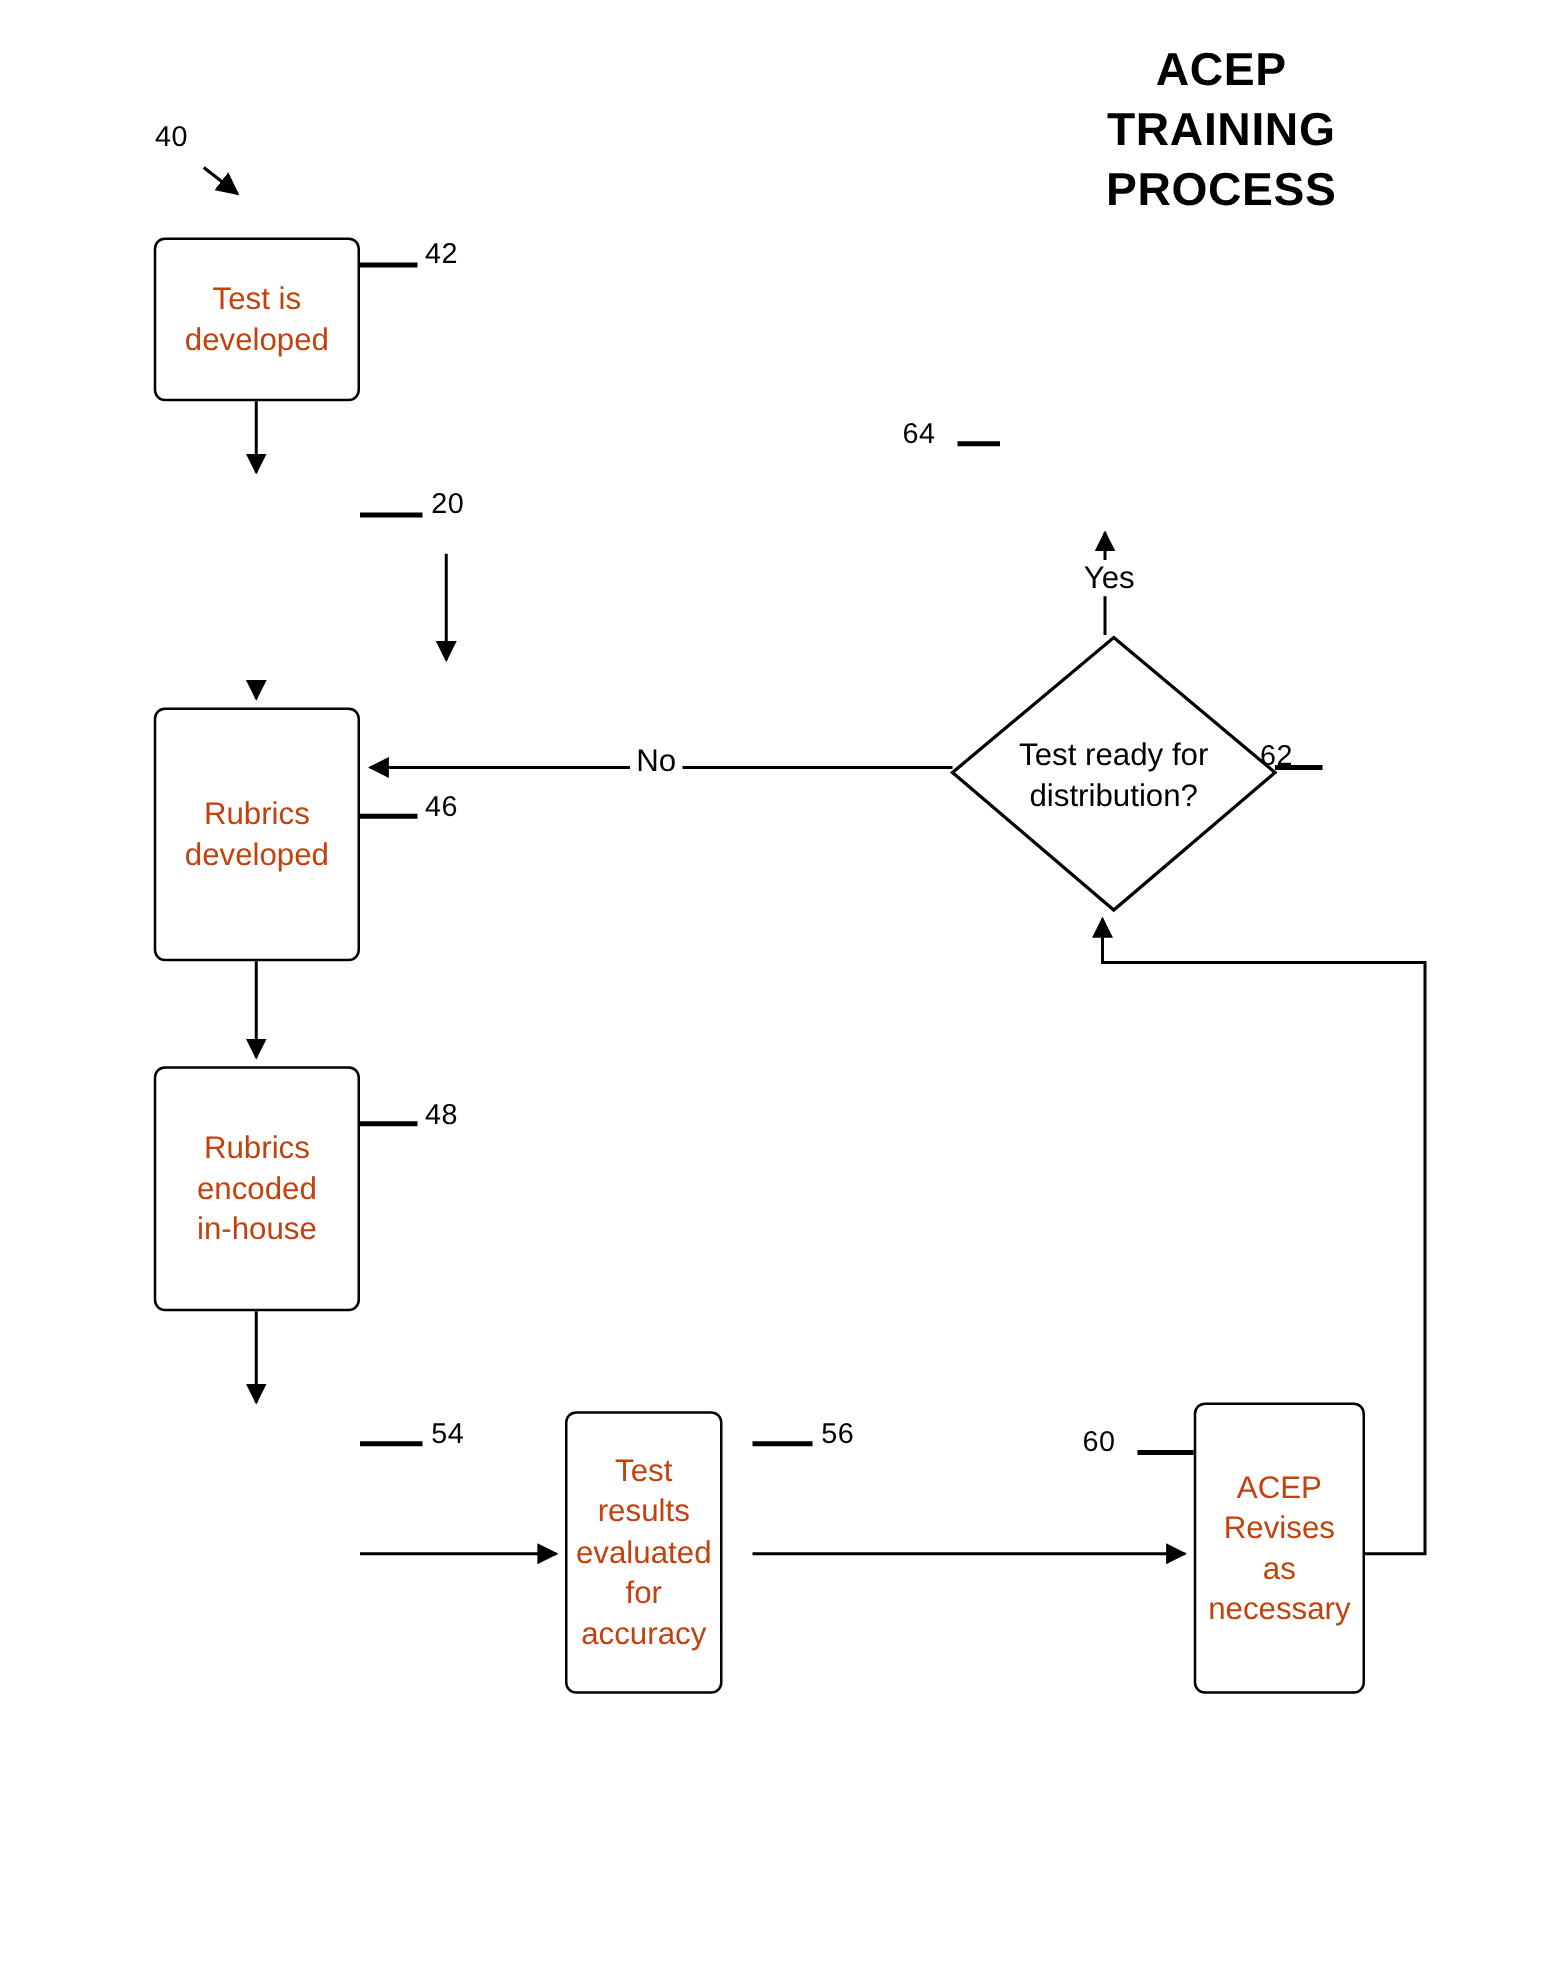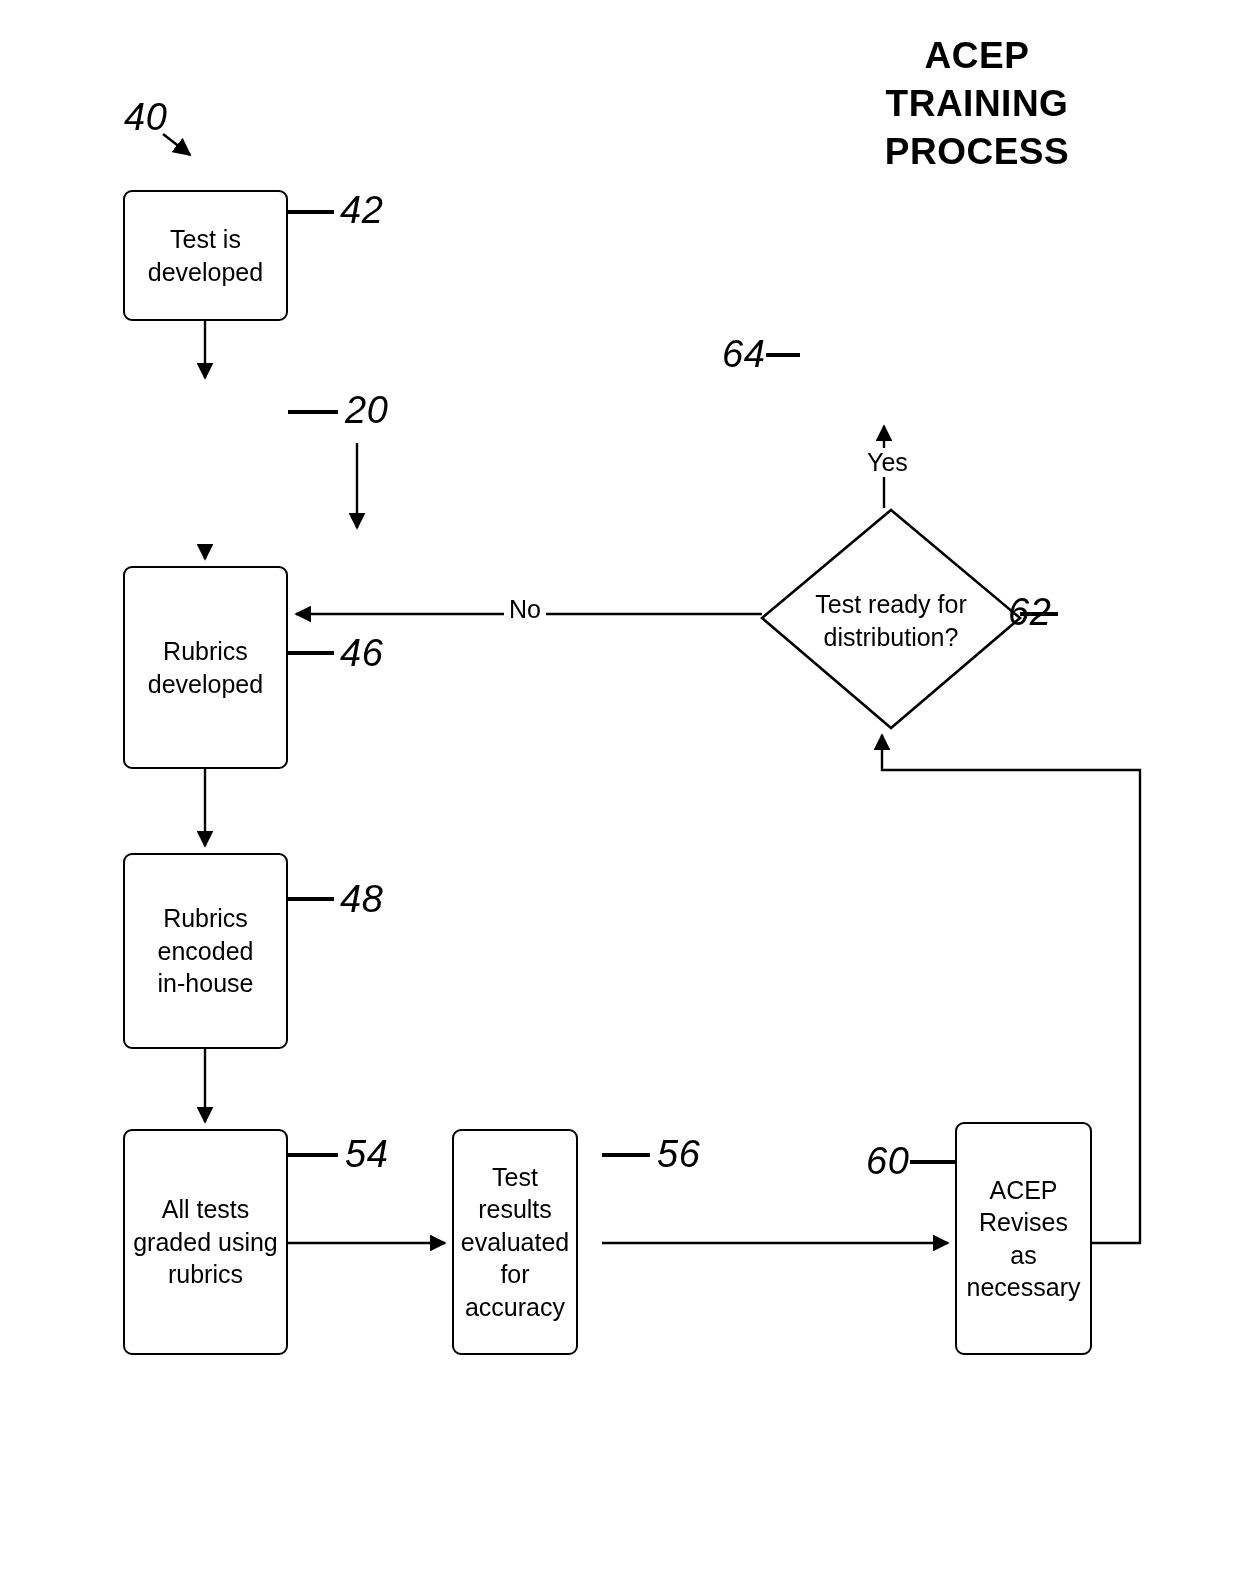--- a/index.html
+++ b/index.html
@@ -34,21 +34,21 @@
     box-sizing: border-box;
     border: 2.2px solid #000000;
     border-radius: 9px;
     background: #ffffff;
     display: flex;
     align-items: center;
     justify-content: center;
     text-align: center;
     line-height: 1.30;
     font-size: 25px;
-    color: #000000;
+    color: #c2410c;
     white-space: pre-line;
     padding: 0 6px;
   }
   .node-box.b42 { left: 123px; top: 190px; width: 165px; height: 131px; }
   .node-box.b44 { left: 123px; top: 385px; width: 165px; height: 159px; }
   .node-box.b46 { left: 123px; top: 566px; width: 165px; height: 203px; }
   .node-box.b48 { left: 123px; top: 853px; width: 165px; height: 196px; }
   .node-box.b54 { left: 123px; top: 1129px; width: 165px; height: 226px; }
   .node-box.b56 { left: 452px; top: 1129px; width: 126px; height: 226px; }
   .node-box.b60 { left: 955px; top: 1122px; width: 137px; height: 233px; }
@@ -60,23 +60,22 @@
     top: 588px;
     width: 232px;
     text-align: center;
     font-size: 25px;
     line-height: 1.30;
     white-space: pre-line;
   }
 
   .ref-num {
     position: absolute;
-    font-size: 38px;
+    font-size: 23px;
     letter-spacing: 0.5px;
-    font-style: italic;
   }
   .ref-40 { left: 124px; top: 96px; }
   .ref-42 { left: 340px; top: 189px; }
   .ref-44 { left: 345px; top: 389px; }
   .ref-46 { left: 340px; top: 632px; }
   .ref-48 { left: 340px; top: 878px; }
   .ref-54 { left: 345px; top: 1133px; }
   .ref-56 { left: 657px; top: 1133px; }
   .ref-60 { left: 866px; top: 1140px; }
   .ref-62 { left: 1008px; top: 591px; }
@@ -170,23 +169,20 @@
 TRAINING
 PROCESS</div>
 
   <div class="node-box b42">Test is
 developed</div>
   <div class="node-box b46">Rubrics
 developed</div>
   <div class="node-box b48">Rubrics
 encoded
 in-house</div>
-  <div class="node-box b54">All tests
-graded using
-rubrics</div>
   <div class="node-box b56">Test results
 evaluated
 for accuracy</div>
   <div class="node-box b60">ACEP
 Revises as
 necessary</div>
 
   <div class="diamond-label">Test ready for
 distribution?</div>
 

